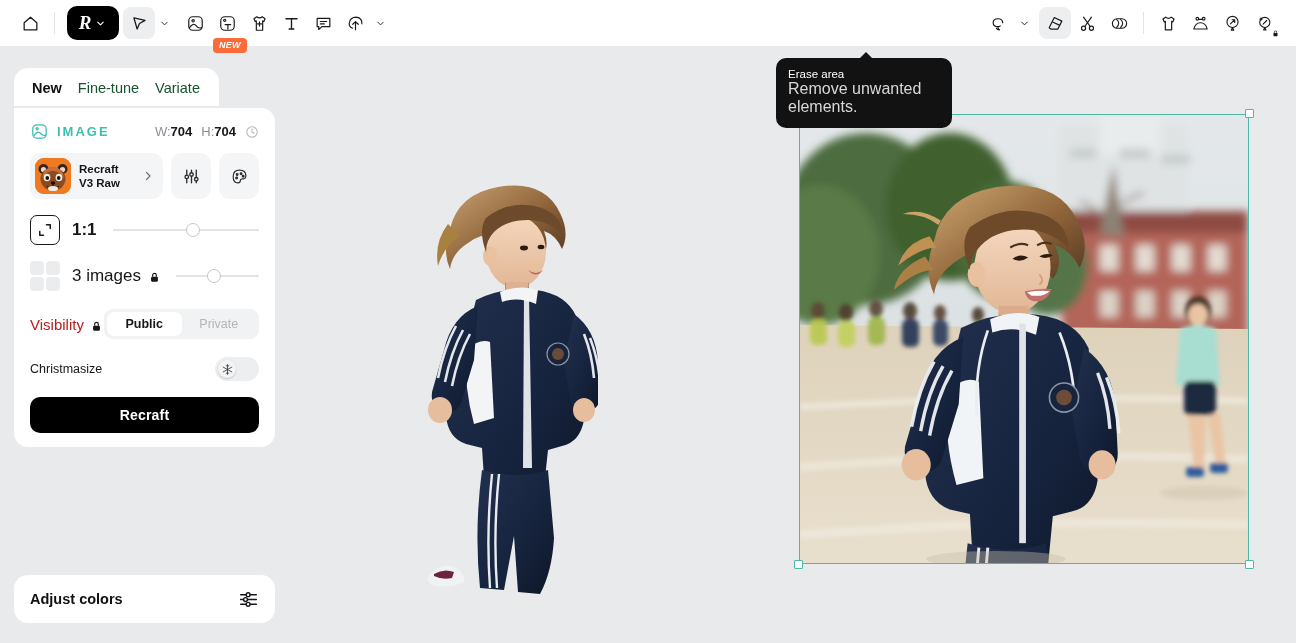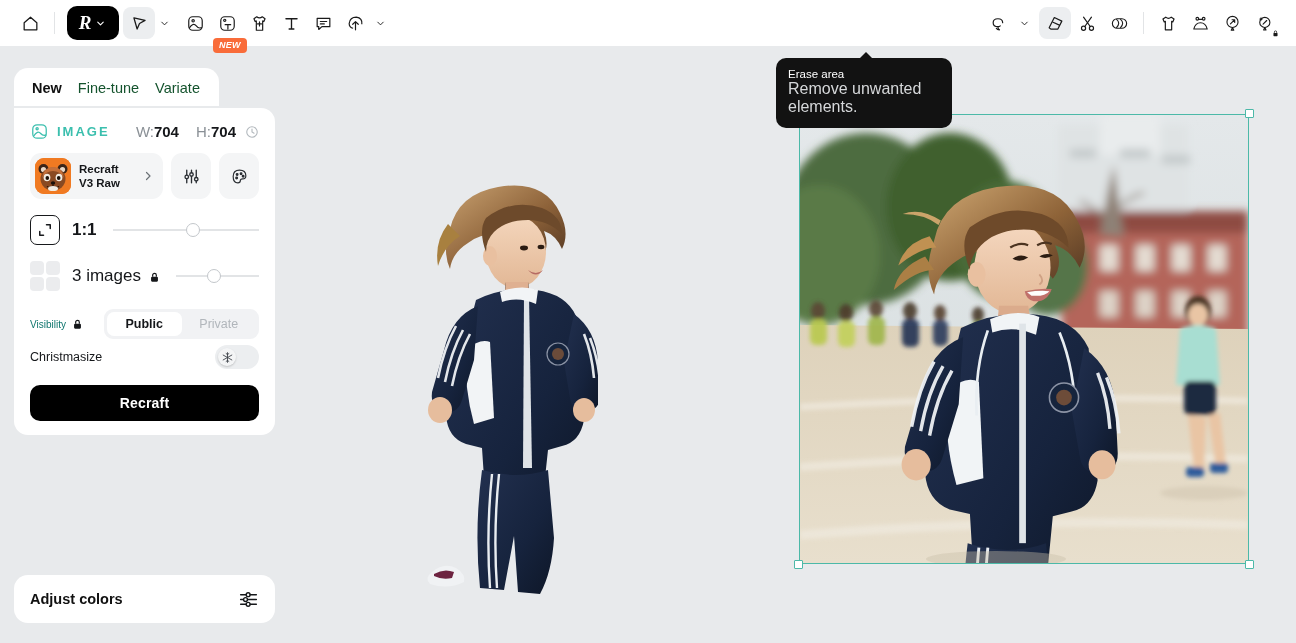--- a/index.html
+++ b/index.html
@@ -82,21 +82,21 @@
     padding: 14px 16px 14px 16px;
     z-index: 19;
   }
 
   .img-head { display: flex; align-items: center; gap: 8px; margin-bottom: 12px; }
   .img-head .ico { color: #3bbfae; display: flex; }
   .img-head .lbl {
     color: #3bbfae; font-size: 13px; font-weight: 700; letter-spacing: 2px;
   }
   .img-head .dims { margin-left: auto; display: flex; align-items: center; gap: 9px; }
-  .dim { font-size: 15px; color: #8a9096; margin-left: 8px; }
+  .dim { font-size: 13px; color: #8a9096; }
   .dim b { color: #15171a; font-weight: 700; }
   .clock { color: #b2b8bd; display: flex; }
 
   .model-row { display: flex; align-items: center; gap: 8px; }
   .model-card {
     flex: 1; height: 46px; background: #f4f5f6; border-radius: 11px;
     display: flex; align-items: center; padding: 0 9px 0 5px;
     cursor: pointer; gap: 8px;
   }
   .panda {
@@ -134,32 +134,32 @@
   .slider { position: relative; flex: 1; height: 18px; margin-left: 4px; }
   .slider .track {
     position: absolute; left: 0; right: 0; top: 8px; height: 1.6px; background: #e2e4e6;
   }
   .slider .knob {
     position: absolute; top: 2px; width: 14px; height: 14px; border-radius: 50%;
     background: #fff; border: 1.6px solid #c3c7cb; cursor: pointer;
   }
 
   .vis-row { display: flex; align-items: center; margin-top: 18px; }
-  .vis-label { font-size: 10px; color: #0f766e; }
+  .vis-label { font-size: 15px; color: #b91c1c; }
   .seg {
     margin-left: auto; background: #f1f2f4; border-radius: 9px; padding: 3px;
     display: flex; width: 155px;
   }
   .seg div {
     flex: 1; text-align: center; font-size: 12.5px; padding: 5px 4px; border-radius: 7px;
     color: #b1b6bb; cursor: pointer;
   }
   .seg div.on { background: #fff; color: #15171a; font-weight: 700; }
 
-  .xmas-row { display: flex; align-items: center; margin-top: 6px; }
+  .xmas-row { display: flex; align-items: center; margin-top: 18px; }
   .xmas-label { font-size: 12.5px; color: #15171a; }
   .toggle {
     margin-left: auto; width: 44px; height: 24px; border-radius: 12px;
     background: #eceef0; position: relative; cursor: pointer;
   }
   .toggle .knob {
     position: absolute; left: 3px; top: 3px; width: 18px; height: 18px;
     border-radius: 50%; background: #f4f5f6; display: flex;
     align-items: center; justify-content: center; font-size: 12px; color: #4a4f55;
     box-shadow: 0 1px 2px rgba(0,0,0,.18);

